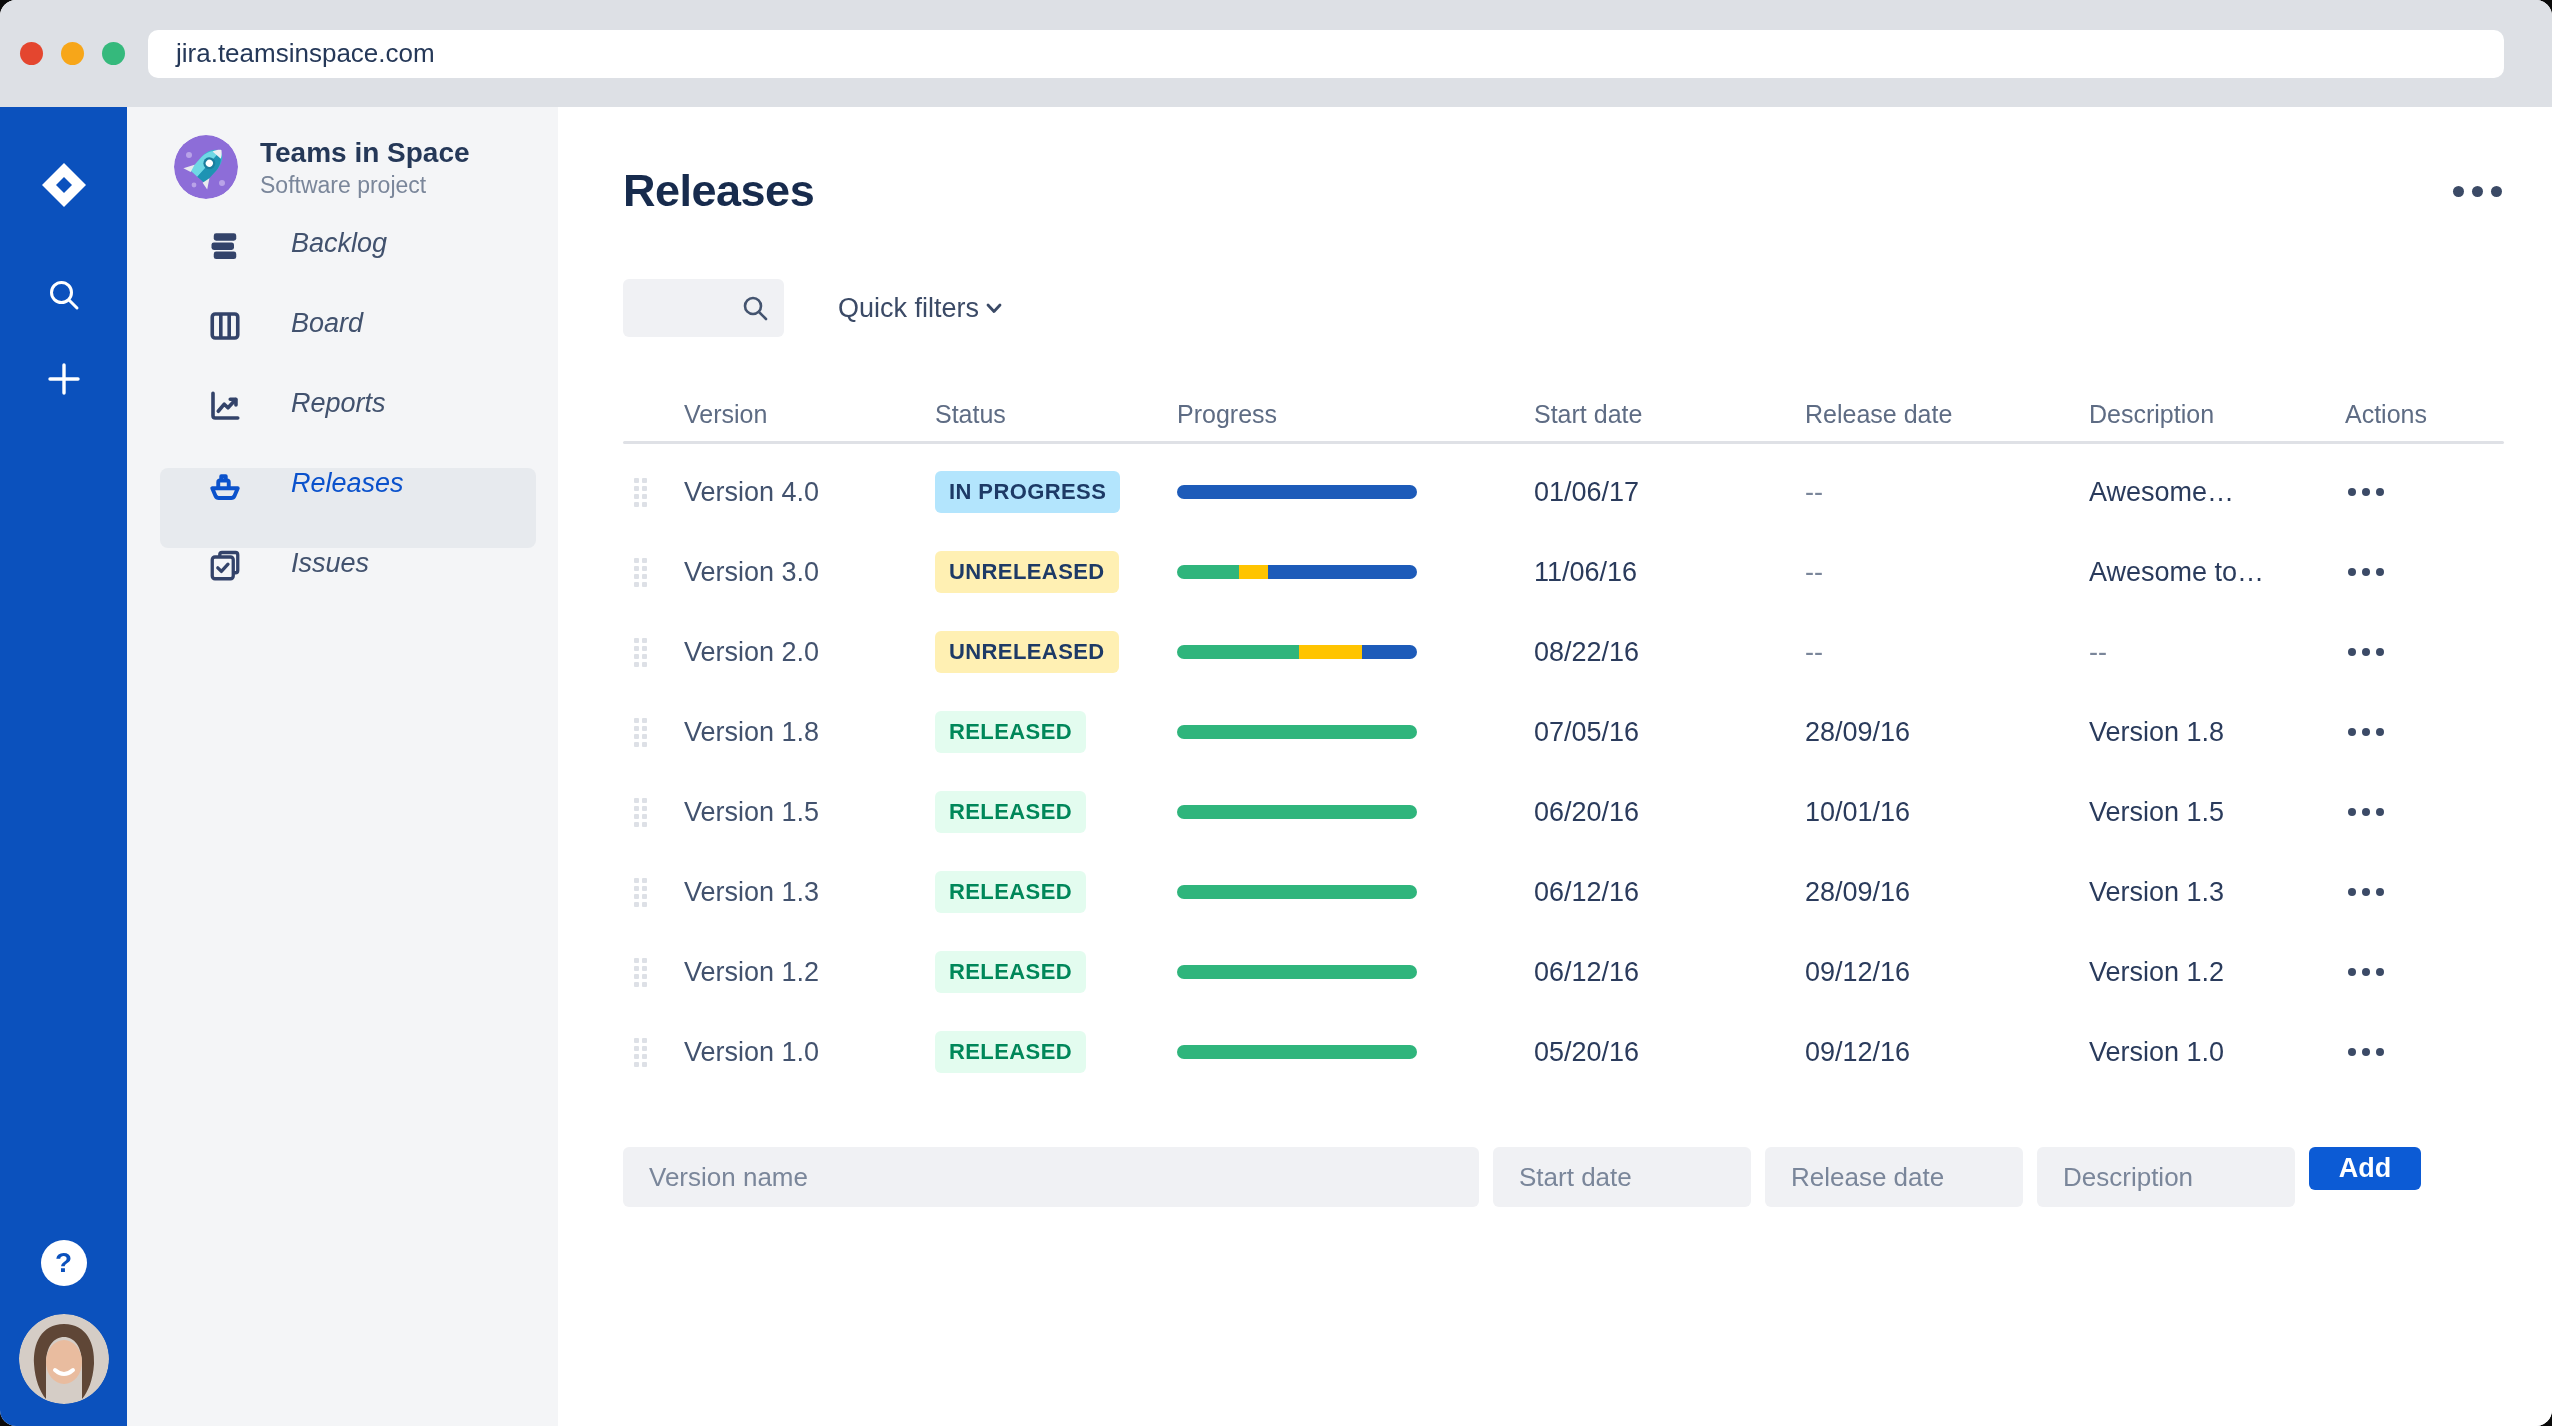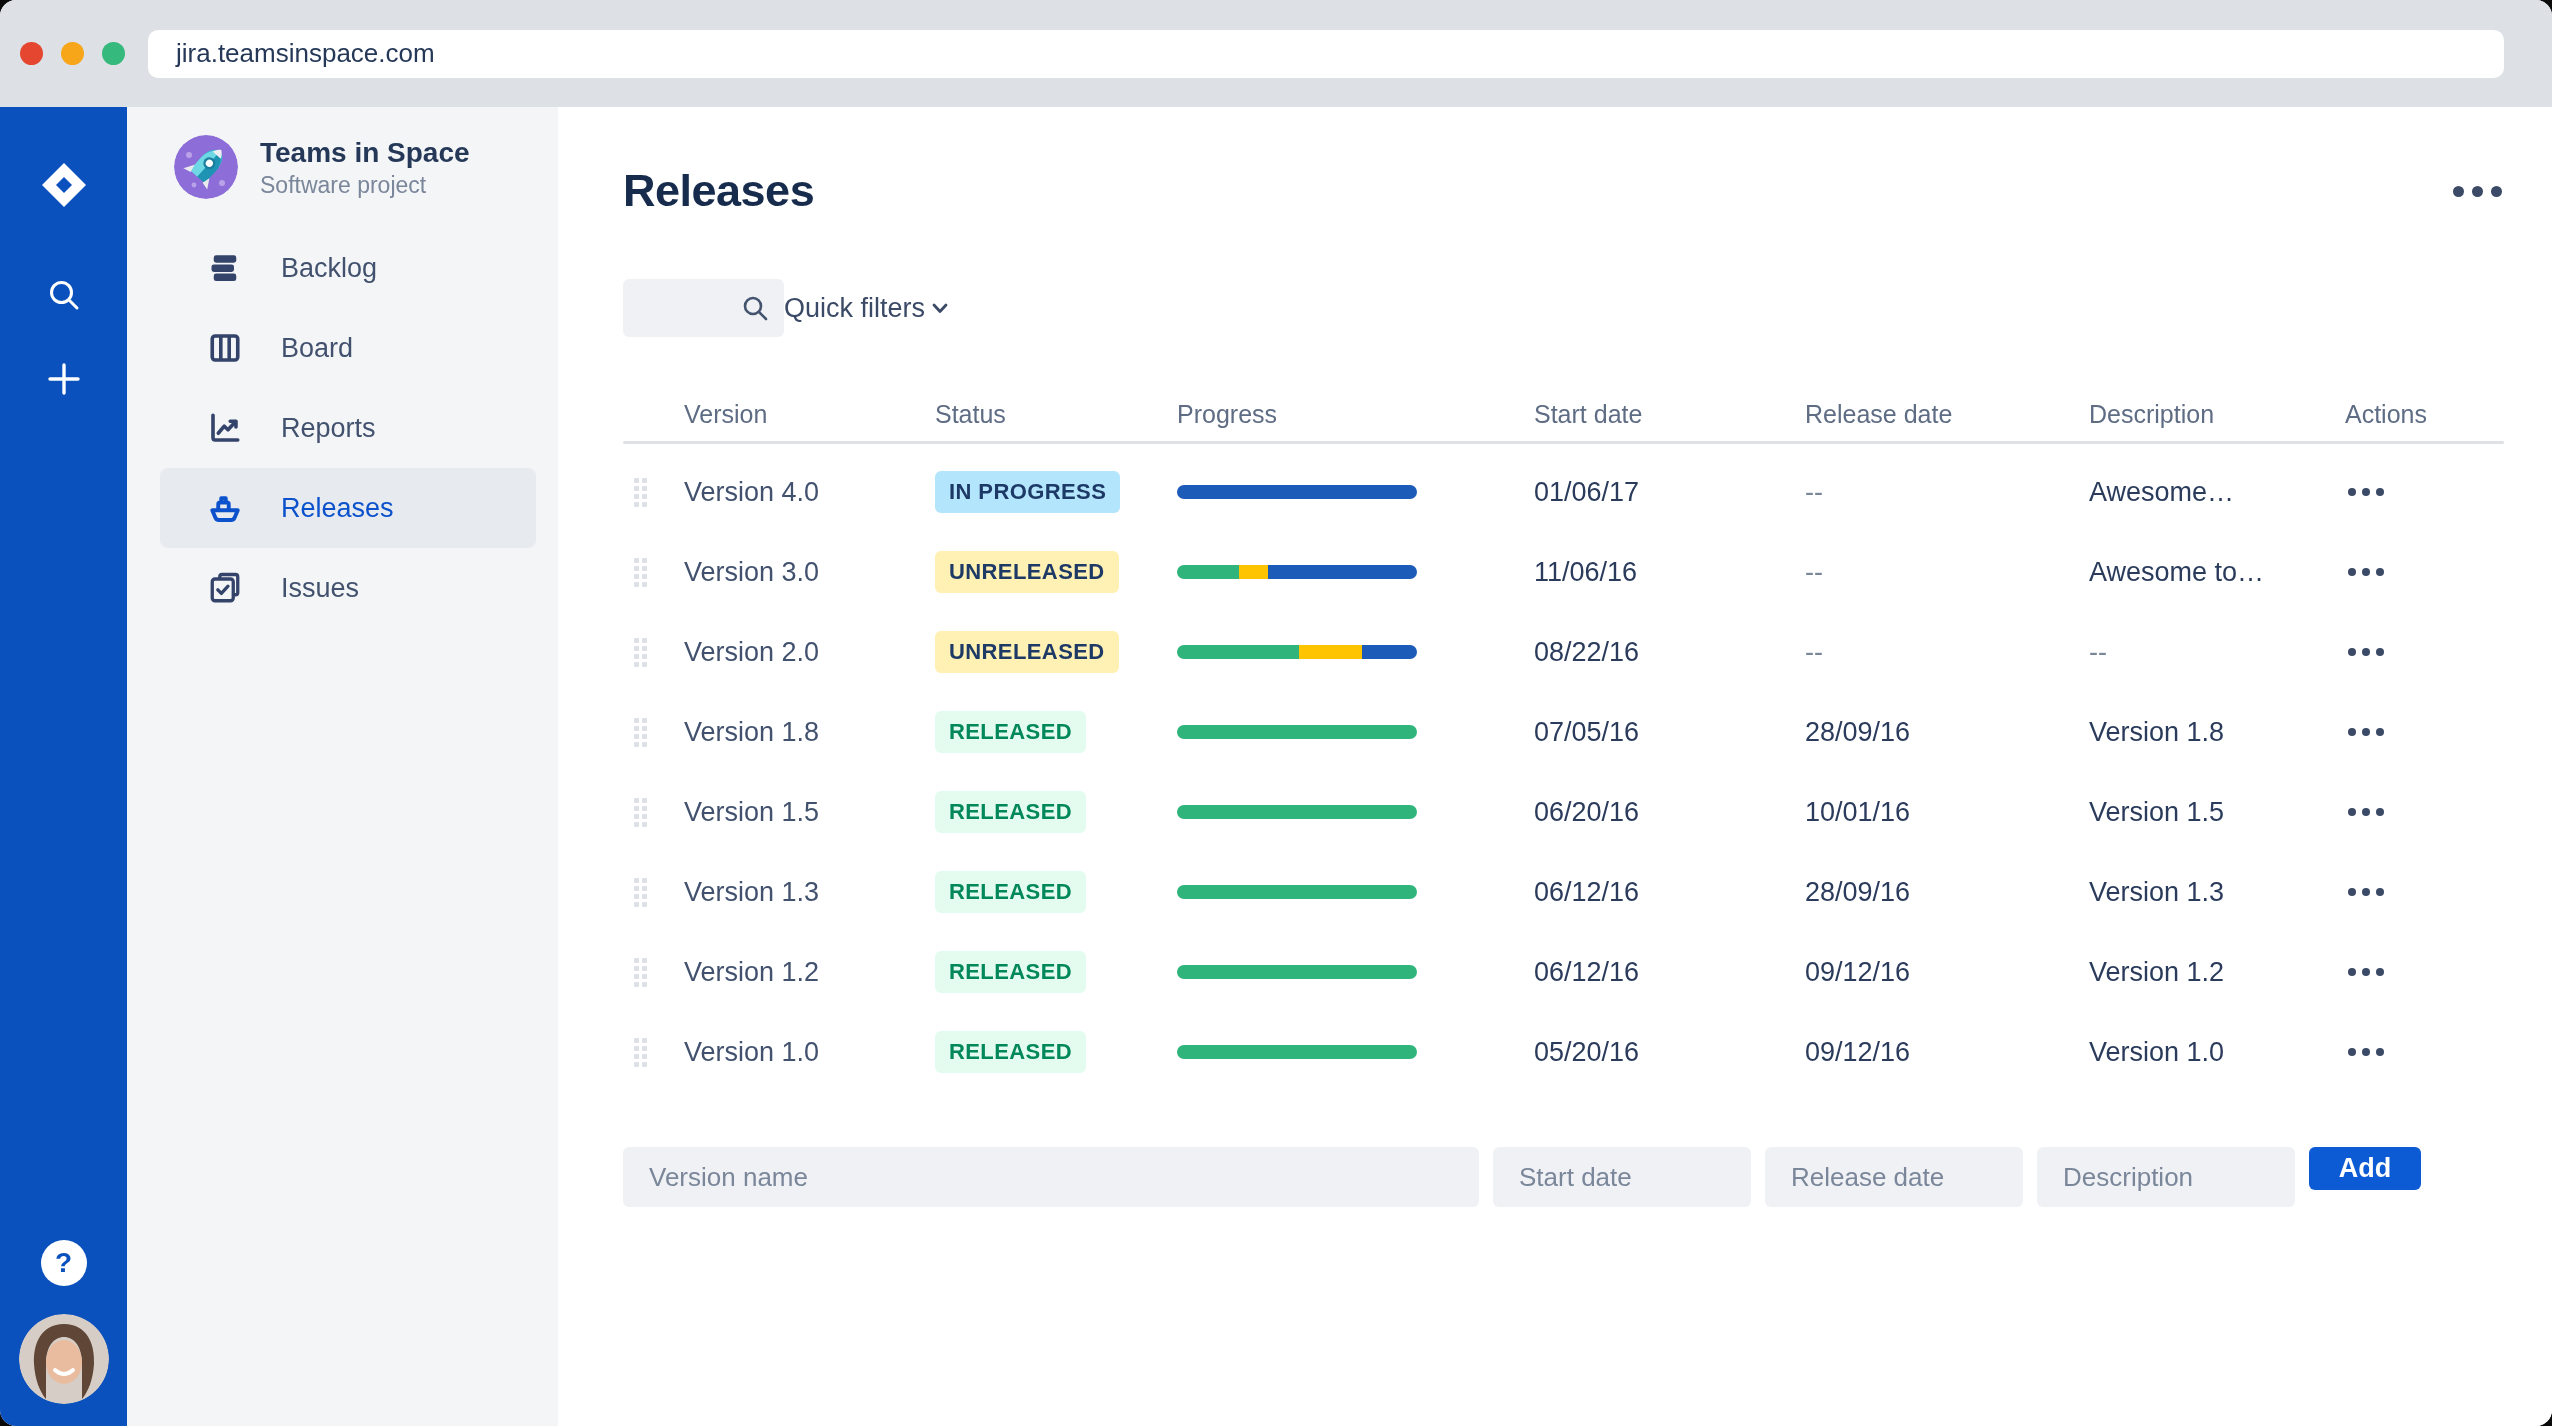--- a/index.html
+++ b/index.html
@@ -34,41 +34,41 @@
     margin-bottom:28px; }
   .rail-avatar { width:90px; height:90px; border-radius:50%; overflow:hidden; margin-bottom:22px; }
 
   
   .sidebar { width:431px; background:#F4F5F7; flex-shrink:0; padding-top:28px; }
   .project { display:flex; align-items:center; gap:22px; padding-left:47px; }
   .project-avatar { width:64px; height:64px; border-radius:50%; flex-shrink:0; }
   .project-name { font-size:28px; font-weight:bold; color:#253858; line-height:1.25; }
   .project-type { font-size:23px; color:#7A869A; margin-top:2px; }
   .nav { margin-top:29px; }
-  .nav-item { height:80px; margin:0 22px 0 33px; border-radius:8px; display:flex; align-items:center;
-    gap:38px; padding-left:47px; cursor:pointer; }
+  .nav-item { height:80px; margin:0 22px 0 33px; border-radius:8px; display:flex; align-items:flex-start;
+    gap:48px; padding-left:47px; cursor:pointer;font-style:italic; }
   .nav-item .nav-icon { width:36px; height:36px; flex-shrink:0; }
   .nav-item .nav-label { font-size:27px; color:#42526E; }
   .nav-item.selected { background:#E7EAEE; }
   .nav-item.selected .nav-label { color:#0B52CC; font-weight:500; }
 
   
   .main { flex:1; background:#fff; padding:0 48px 0 65px; overflow:hidden; }
   .header-row { margin-top:58px; display:flex; align-items:center; justify-content:space-between; }
   .page-title { font-size:45px; font-weight:600; color:#172B4D; letter-spacing:-0.5px; }
   .dots { display:flex; gap:8px; cursor:pointer; padding:6px 2px; }
   .dots i { width:11px; height:11px; border-radius:50%; background:#3B4A66; }
 
   .toolbar { margin-top:62px; display:flex; align-items:center; }
   .search-box { width:161px; height:58px; background:#F0F1F4; border-radius:6px; display:flex;
     align-items:center; }
   .search-box input { flex:1; min-width:0; border:none; outline:none; background:transparent;
     font-size:26px; color:#253858; padding-left:16px; font-family:inherit; }
   .search-box .mag { margin-right:14px; flex-shrink:0; }
-  .quick-filters { display:flex; align-items:center; gap:7px; font-size:27px;
+  .quick-filters { margin-left:54px; display:flex; align-items:center; gap:7px; font-size:27px;
     color:#3B4A66; cursor:pointer; }
 
   
   .tgrid { display:grid; grid-template-columns:50px 251px 242px 357px 271px 284px 256px 1fr;
     align-items:center; }
   .thead { margin-top:60px; height:34px; }
   .thead .th { font-size:25px; color:#5E6C84; padding-left:11px; }
   .divider { height:3px; background:#DFE1E6; margin-top:10px; border-radius:2px; }
   .tbody { margin-top:8px; }
   .trow { height:80px; }

